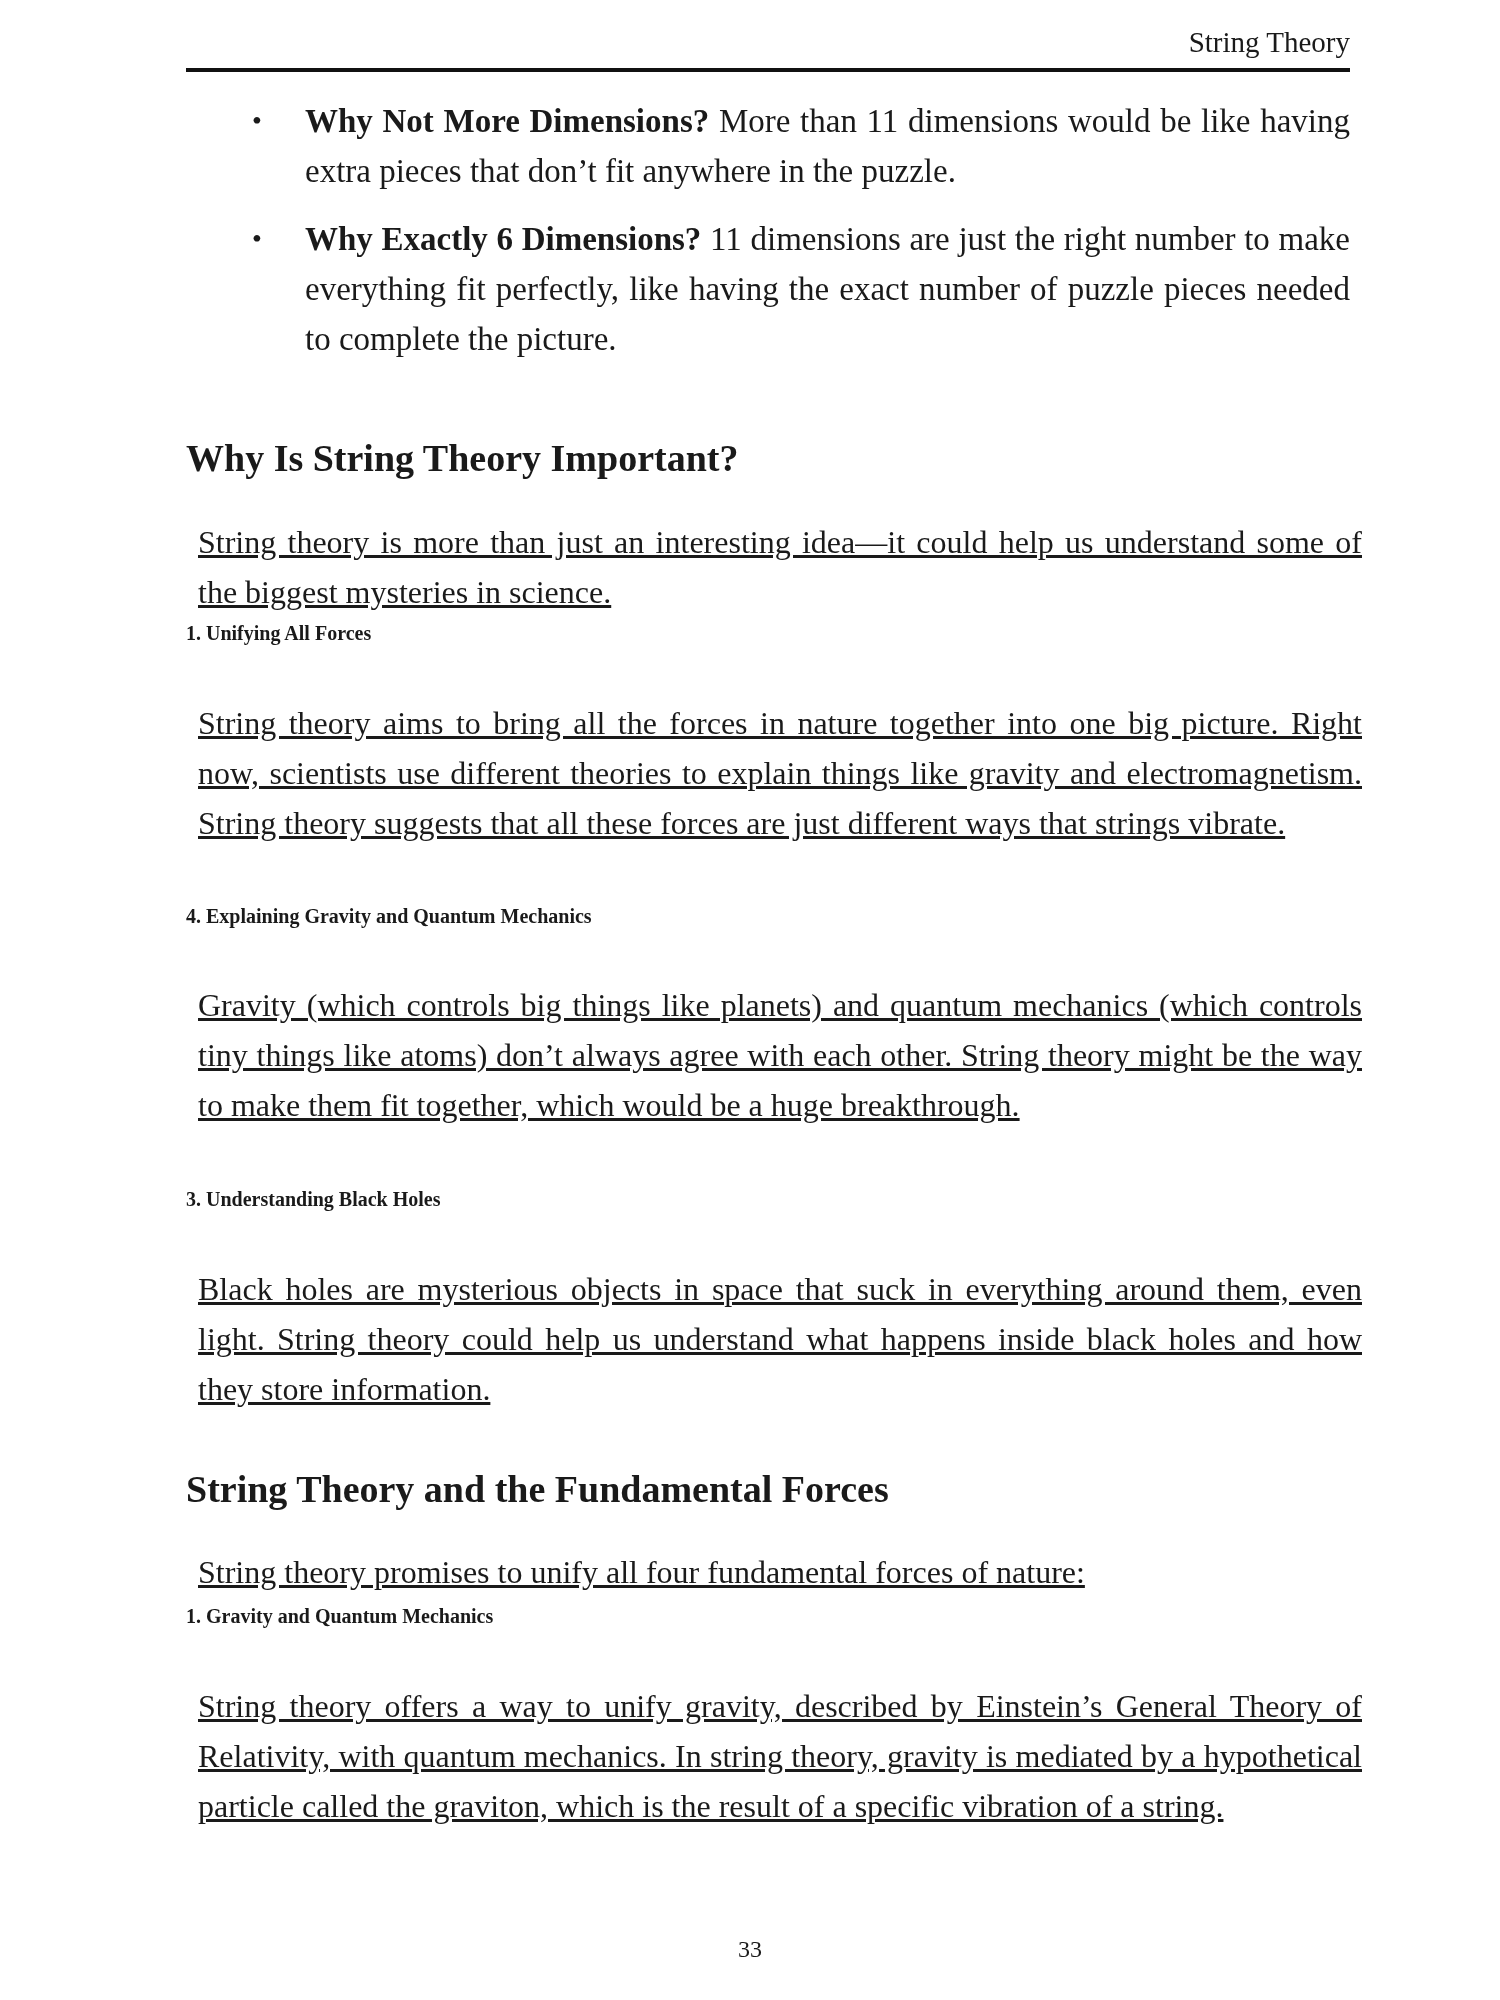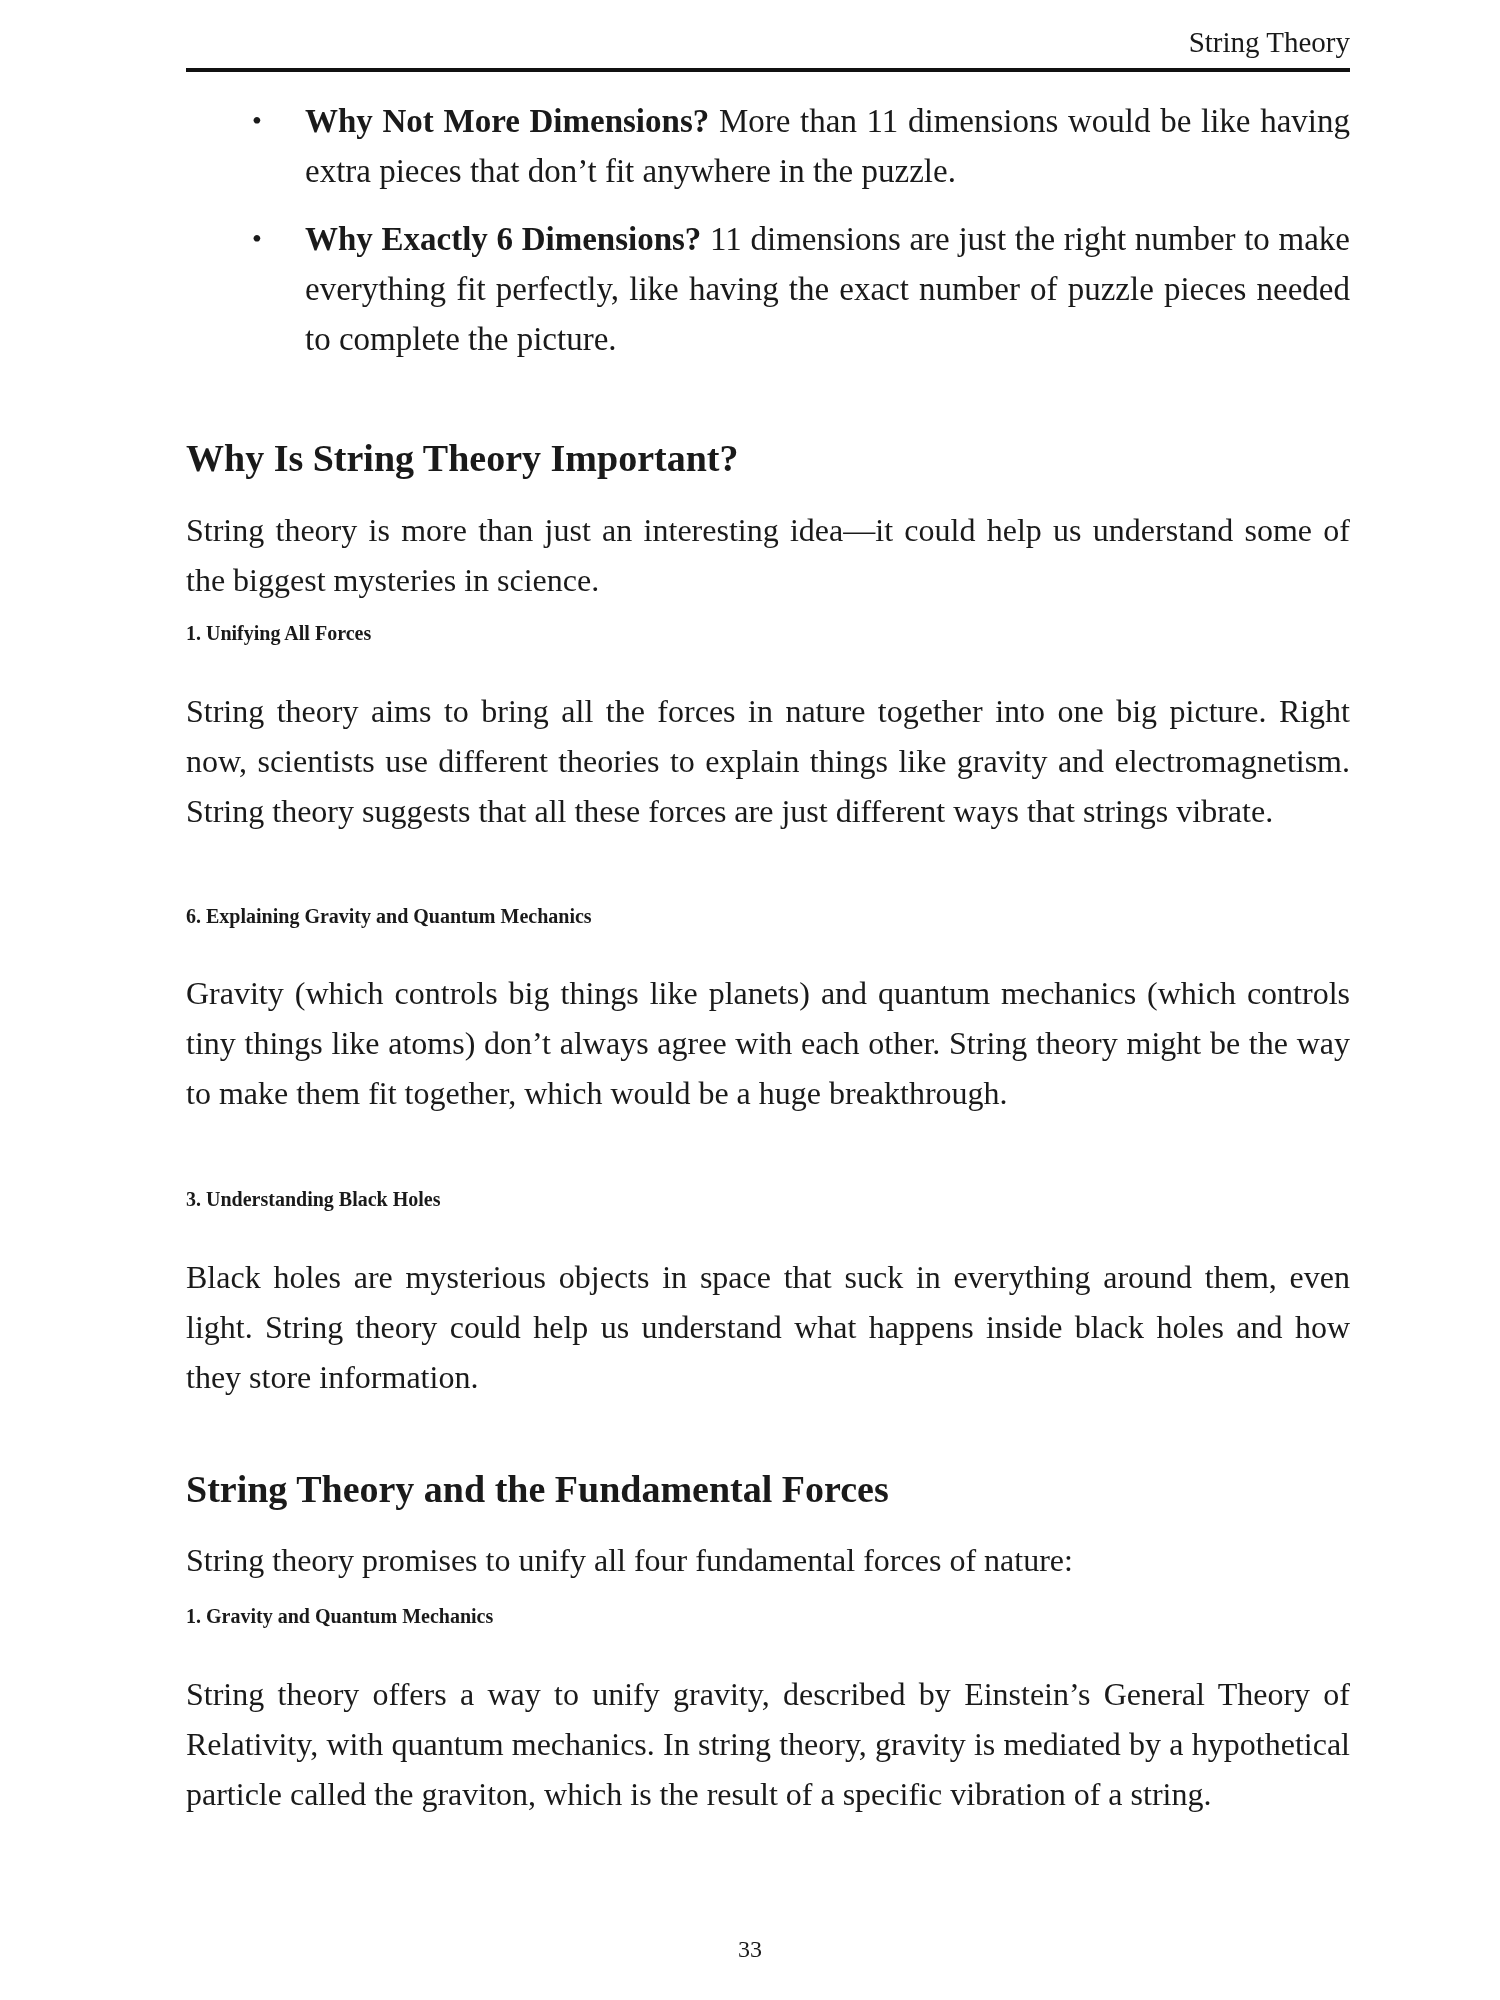--- a/index.html
+++ b/index.html
@@ -8,21 +8,21 @@
   .running-head { position: absolute; left: 186px; width: 1164px; top: 22px; height: 46px;
                   border-bottom: 4px solid #111; }
   .running-head span { position: absolute; right: 0; top: 4px; font-size: 29px; }
   .page { position: absolute; left: 186px; width: 1164px; top: 0; }
   .bullets { position: absolute; top: 96px; left: 66px; width: 1098px; margin: 0; padding: 0; list-style: none; }
   .bullets li { position: relative; padding-left: 53px; font-size: 33px; line-height: 50px; text-align: justify; margin-bottom: 18px; }
   .bullets li .dot { position: absolute; left: 0; top: 0; font-size: 28px; }
   .bullets li b { font-weight: bold; }
   .h2 { position: absolute; left: 0; font-size: 38px; font-weight: bold; }
   .h3 { position: absolute; left: 0; font-size: 20px; font-weight: bold; }
-  .para { position: absolute; left: 0; width: 1164px; font-size: 32px; line-height: 50px; text-align: justify; margin: 0; }
+  .para { position: absolute; left: 0; width: 1164px; font-size: 32px; line-height: 50px; text-align: justify; margin: 12px; text-decoration: underline; }
   .folio { position: absolute; top: 1936px; left: 0; width: 1500px; text-align: center; font-size: 24px; }
 </style>
 </head>
 <body>
 
 <div class="running-head">
   <span>String Theory</span>
 </div>
 
 <div class="page">
@@ -36,21 +36,21 @@
       <b>Why Exactly 6 Dimensions?</b><span> 11 dimensions are just the right number to make everything fit perfectly, like having the exact number of puzzle pieces needed to complete the picture.</span>
     </li>
   </ul>
 
   <div class="h2" style="top:436px;text-align:center;">Why Is String Theory Important?</div>
   <p class="para" style="top:505px;">String theory is more than just an interesting idea—it could help us understand some of the biggest mysteries in science.</p>
 
   <div class="h3" style="top:622px;">1. Unifying All Forces</div>
   <p class="para" style="top:686px;">String theory aims to bring all the forces in nature together into one big picture. Right now, scientists use different theories to explain things like gravity and electromagnetism. String theory suggests that all these forces are just different ways that strings vibrate.</p>
 
-  <div class="h3" style="top:905px;">6. Explaining Gravity and Quantum Mechanics</div>
+  <div class="h3" style="top:905px;">4. Explaining Gravity and Quantum Mechanics</div>
   <p class="para" style="top:968px;">Gravity (which controls big things like planets) and quantum mechanics (which controls tiny things like atoms) don’t always agree with each other. String theory might be the way to make them fit together, which would be a huge breakthrough.</p>
 
   <div class="h3" style="top:1188px;text-align:right;">3. Understanding Black Holes</div>
   <p class="para" style="top:1252px;">Black holes are mysterious objects in space that suck in everything around them, even light. String theory could help us understand what happens inside black holes and how they store information.</p>
 
   <div class="h2" style="top:1467px;">String Theory and the Fundamental Forces</div>
   <p class="para" style="top:1535px;">String theory promises to unify all four fundamental forces of nature:</p>
 
   <div class="h3" style="top:1605px;">1. Gravity and Quantum Mechanics</div>
   <p class="para" style="top:1669px;">String theory offers a way to unify gravity, described by Einstein’s General Theory of Relativity, with quantum mechanics. In string theory, gravity is mediated by a hypothetical particle called the graviton, which is the result of a specific vibration of a string.</p>

